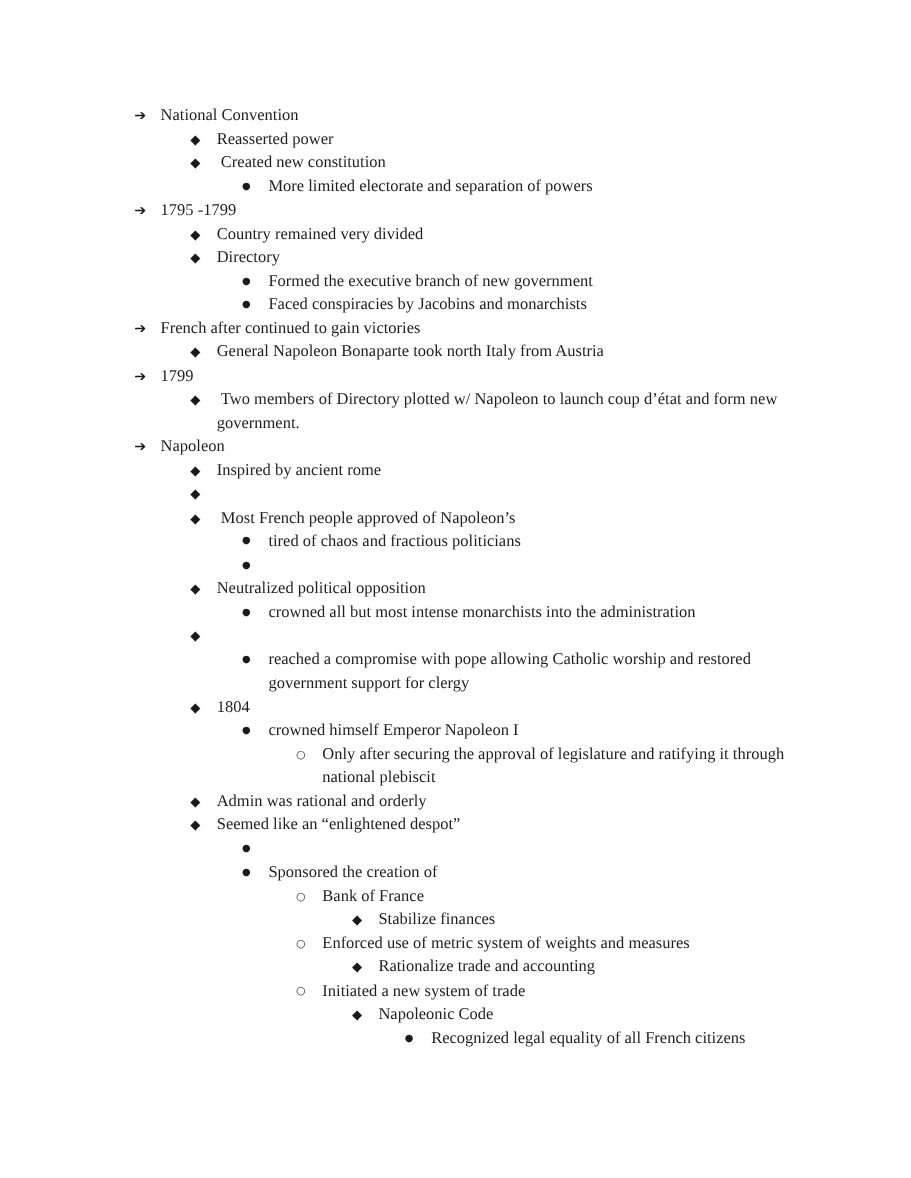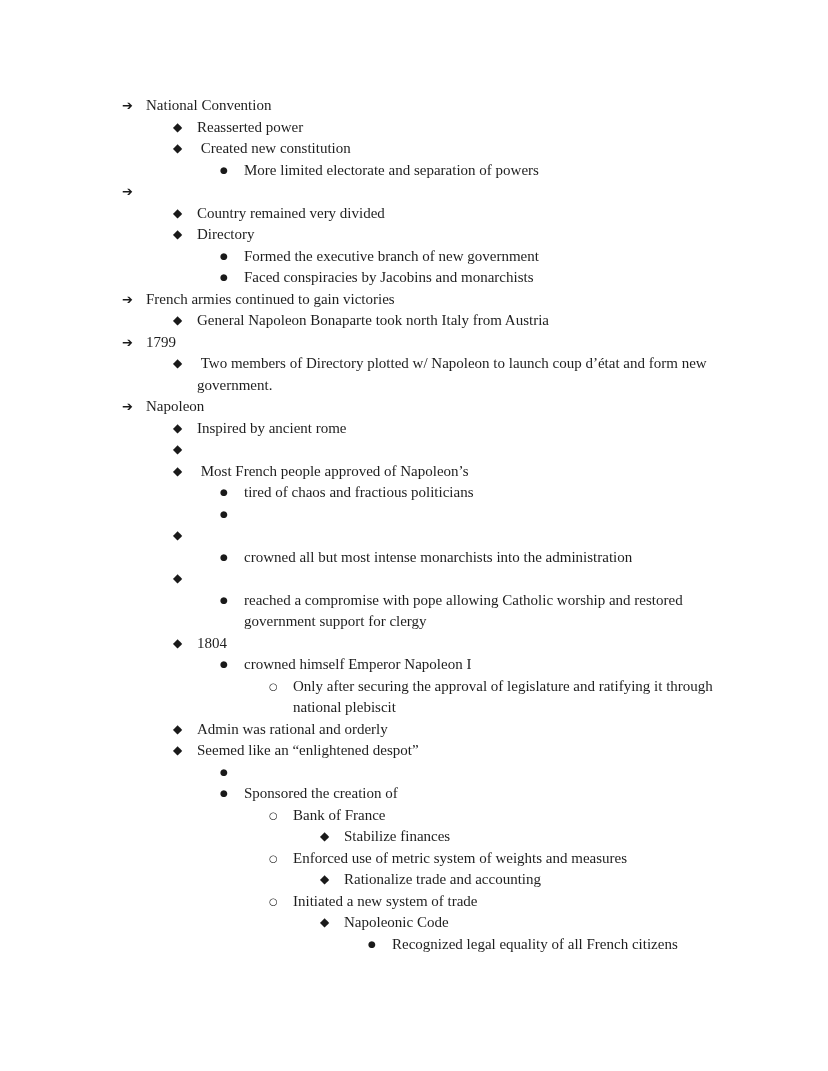--- a/index.html
+++ b/index.html
@@ -56,36 +56,36 @@
 </style>
 </head>
 <body>
 
 <div class="page">
   <div class="list" id="bullet-list">
       <div class="line lv0"><span class="marker">➔</span><span class="text">National Convention</span></div>
       <div class="line lv1"><span class="marker">◆</span><span class="text">Reasserted power</span></div>
       <div class="line lv1"><span class="marker">◆</span><span class="text"> Created new constitution</span></div>
       <div class="line lv2"><span class="marker">●</span><span class="text">More limited electorate and separation of powers</span></div>
-      <div class="line lv0"><span class="marker">➔</span></div>
+      <div class="line lv0"><span class="marker">➔</span><span class="text">1795 -1799</span></div>
       <div class="line lv1"><span class="marker">◆</span><span class="text">Country remained very divided</span></div>
       <div class="line lv1"><span class="marker">◆</span><span class="text">Directory</span></div>
       <div class="line lv2"><span class="marker">●</span><span class="text">Formed the executive branch of new government</span></div>
       <div class="line lv2"><span class="marker">●</span><span class="text">Faced conspiracies by Jacobins and monarchists</span></div>
-      <div class="line lv0"><span class="marker">➔</span><span class="text">French armies continued to gain victories</span></div>
+      <div class="line lv0"><span class="marker">➔</span><span class="text">French after continued to gain victories</span></div>
       <div class="line lv1"><span class="marker">◆</span><span class="text">General Napoleon Bonaparte took north Italy from Austria</span></div>
       <div class="line lv0"><span class="marker">➔</span><span class="text">1799</span></div>
       <div class="line lv1"><span class="marker">◆</span><span class="text"> Two members of Directory plotted w/ Napoleon to launch coup d’état and form new government.</span></div>
       <div class="line lv0"><span class="marker">➔</span><span class="text">Napoleon</span></div>
       <div class="line lv1"><span class="marker">◆</span><span class="text">Inspired by ancient rome</span></div>
       <div class="line lv1"><span class="marker">◆</span></div>
       <div class="line lv1"><span class="marker">◆</span><span class="text"> Most French people approved of Napoleon’s</span></div>
       <div class="line lv2"><span class="marker">●</span><span class="text">tired of chaos and fractious politicians</span></div>
       <div class="line lv2"><span class="marker">●</span></div>
-      <div class="line lv1"><span class="marker">◆</span></div>
+      <div class="line lv1"><span class="marker">◆</span><span class="text">Neutralized political opposition</span></div>
       <div class="line lv2"><span class="marker">●</span><span class="text">crowned all but most intense monarchists into the administration</span></div>
       <div class="line lv1"><span class="marker">◆</span></div>
       <div class="line lv2"><span class="marker">●</span><span class="text">reached a compromise with pope allowing Catholic worship and restored government support for clergy</span></div>
       <div class="line lv1"><span class="marker">◆</span><span class="text">1804</span></div>
       <div class="line lv2"><span class="marker">●</span><span class="text">crowned himself Emperor Napoleon I</span></div>
       <div class="line lv3"><span class="marker">○</span><span class="text">Only after securing the approval of legislature and ratifying it through national plebiscit</span></div>
       <div class="line lv1"><span class="marker">◆</span><span class="text">Admin was rational and orderly</span></div>
       <div class="line lv1"><span class="marker">◆</span><span class="text">Seemed like an “enlightened despot”</span></div>
       <div class="line lv2"><span class="marker">●</span></div>
       <div class="line lv2"><span class="marker">●</span><span class="text">Sponsored the creation of</span></div>

